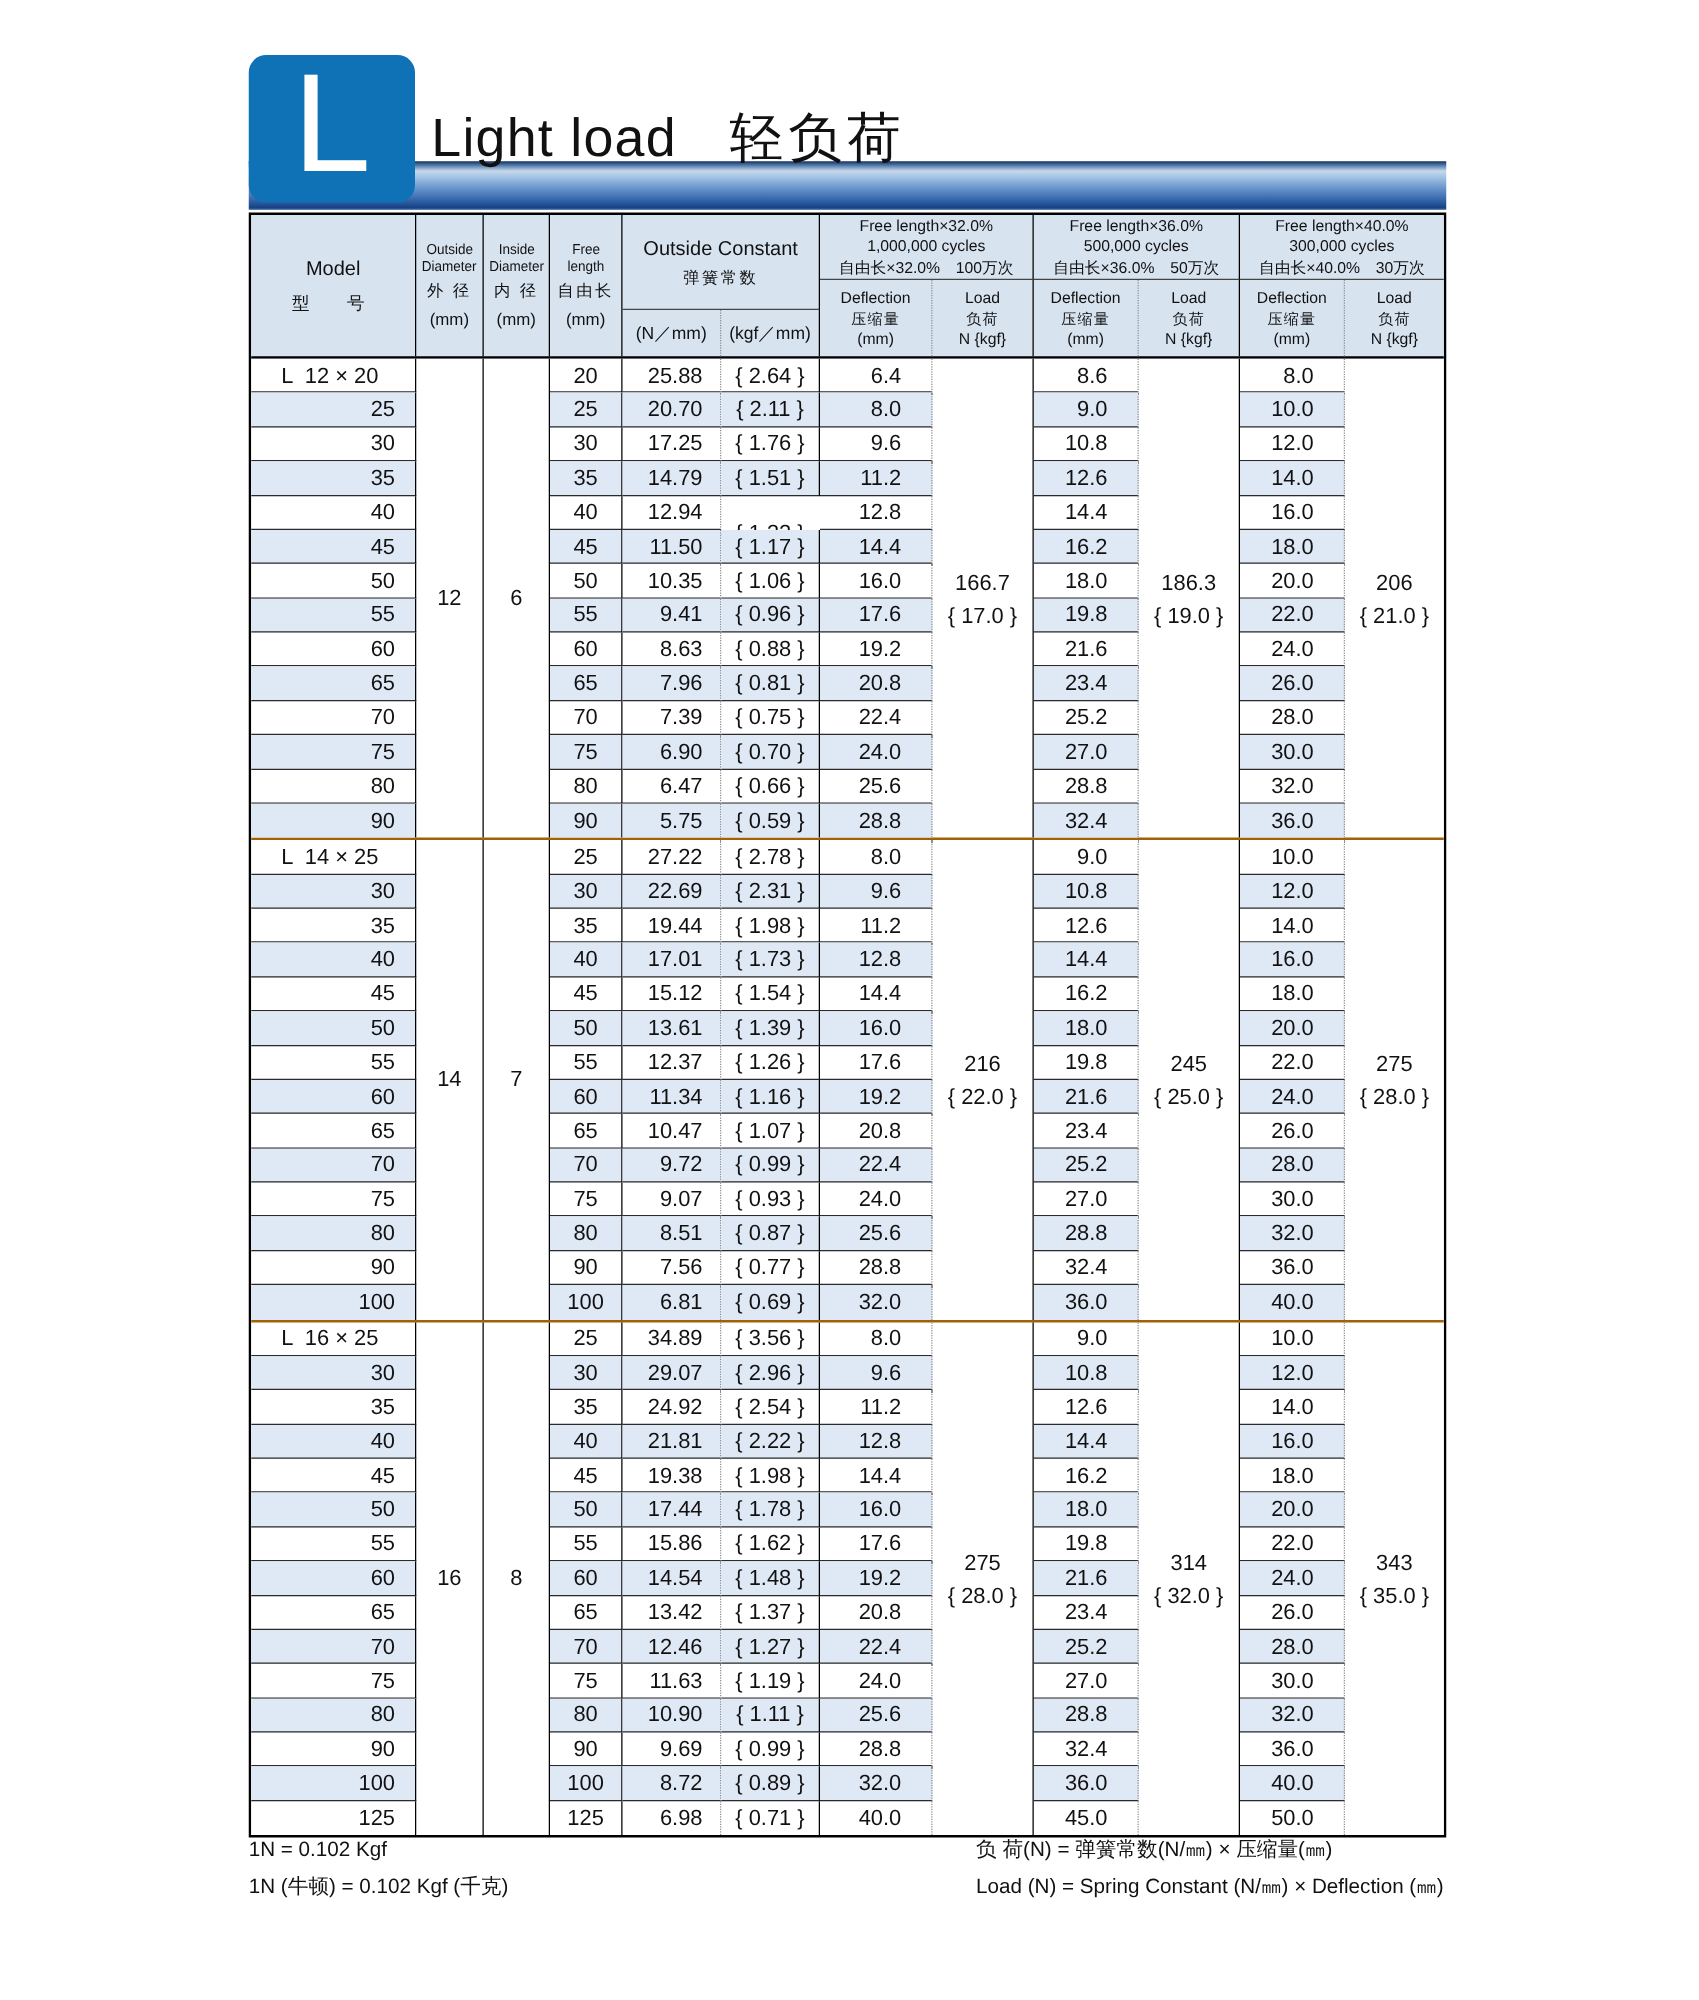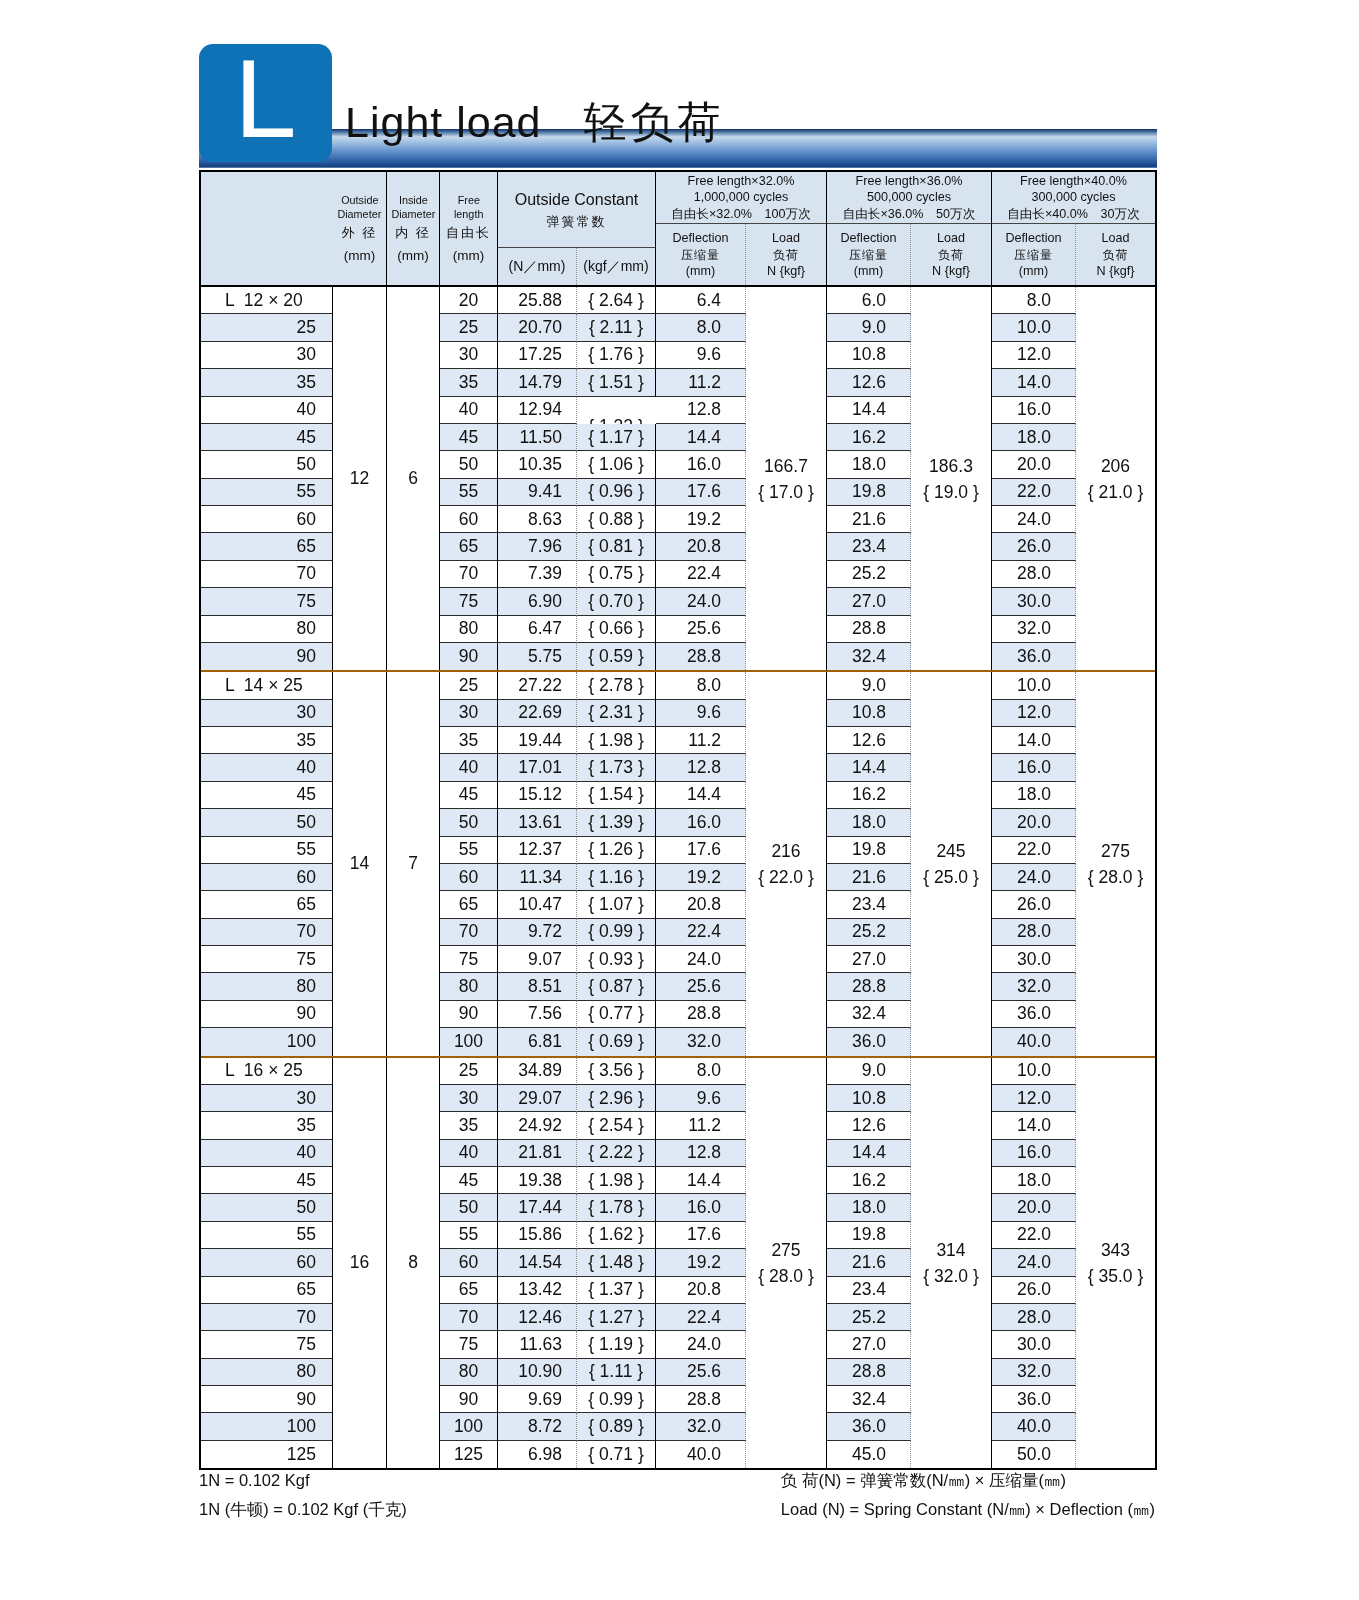--- a/index.html
+++ b/index.html
@@ -15,21 +15,21 @@
     background:linear-gradient(180deg,#132f60 0%,#456f9f 7%,#c6d8ec 20%,#a3c2e3 33%,
       #6895cc 55%,#3a6cae 76%,#1f4e94 90%,#163f7d 96%,#6e92c0 100%);
   }
   .badge{
     position:absolute; left:199px; top:44px; width:133px; height:118px;
     background:#0f72b7; border-radius:14px;
     display:flex; align-items:center; justify-content:center;
   }
   .badge span{ color:#fff; font-size:112px; line-height:1; transform:translateY(-4px); }
   .page-title{
-    position:absolute; left:345px; top:94px; font-size:43px; letter-spacing:1px;
+    position:absolute; left:345px; top:82px; font-size:43px; letter-spacing:1px;
     display:flex; align-items:baseline;
   }
   .page-title .zh{ margin-left:42px; letter-spacing:4px; }
   
   .table-wrap{
     position:absolute; left:199px; top:170px; width:958px;
     border:2px solid #000; background:#fff;
   }
   .hdr-grid, .sec-grid{
     display:grid;
@@ -76,20 +76,24 @@
 </div>
 
 <div class="page-title">
   <span>Light load</span>
   <span class="zh">轻负荷</span>
 </div>
 
 <div class="table-wrap">
 
   <div class="hdr-grid">
+    <div class="c bR" style="grid-column:1;grid-row:1/span 3">
+      <span class="h-en-lg">Model</span>
+      <span class="h-zh h-zh-wide">型　号</span>
+    </div>
     <div class="c bR" style="grid-column:2;grid-row:1/span 3">
       <span class="h-en-sm">Outside</span>
       <span class="h-en-sm">Diameter</span>
       <span class="h-zh">外 径</span>
       <span class="h-unit">(mm)</span>
     </div>
     <div class="c bR" style="grid-column:3;grid-row:1/span 3">
       <span class="h-en-sm">Inside</span>
       <span class="h-en-sm">Diameter</span>
       <span class="h-zh">内 径</span>
@@ -156,21 +160,21 @@
     </div>
   </div>
 
   <div id="table-body">
       <div class="sec-grid" style="grid-template-rows: repeat(14, 27.38px);">
         <div class="c model-label bR bB" style="grid-area: 1 / 1;">L  12 × 20</div>
         <div class="c num bR bB" style="grid-area: 1 / 4;">20</div>
         <div class="c num right pr14 bRd bB" style="grid-area: 1 / 5;">25.88</div>
         <div class="c num bR bB" style="grid-area: 1 / 6;">{ 2.64 }</div>
         <div class="c num right pr24 bRd bB" style="grid-area: 1 / 7;">6.4</div>
-        <div class="c num right pr24 bRd bB" style="grid-area: 1 / 9;">6.0</div>
+        <div class="c num right pr24 bRd bB" style="grid-area: 1 / 9;">8.6</div>
         <div class="c num right pr24 bRd bB" style="grid-area: 1 / 11;">8.0</div>
         <div class="c num right pr16 bR stripe bB" style="grid-area: 2 / 1;">25</div>
         <div class="c num bR stripe bB" style="grid-area: 2 / 4;">25</div>
         <div class="c num right pr14 bRd stripe bB" style="grid-area: 2 / 5;">20.70</div>
         <div class="c num bR stripe bB" style="grid-area: 2 / 6;">{ 2.11 }</div>
         <div class="c num right pr24 bRd stripe bB" style="grid-area: 2 / 7;">8.0</div>
         <div class="c num right pr24 bRd stripe bB" style="grid-area: 2 / 9;">9.0</div>
         <div class="c num right pr24 bRd stripe bB" style="grid-area: 2 / 11;">10.0</div>
         <div class="c num right pr16 bR bB" style="grid-area: 3 / 1;">30</div>
         <div class="c num bR bB" style="grid-area: 3 / 4;">30</div>

